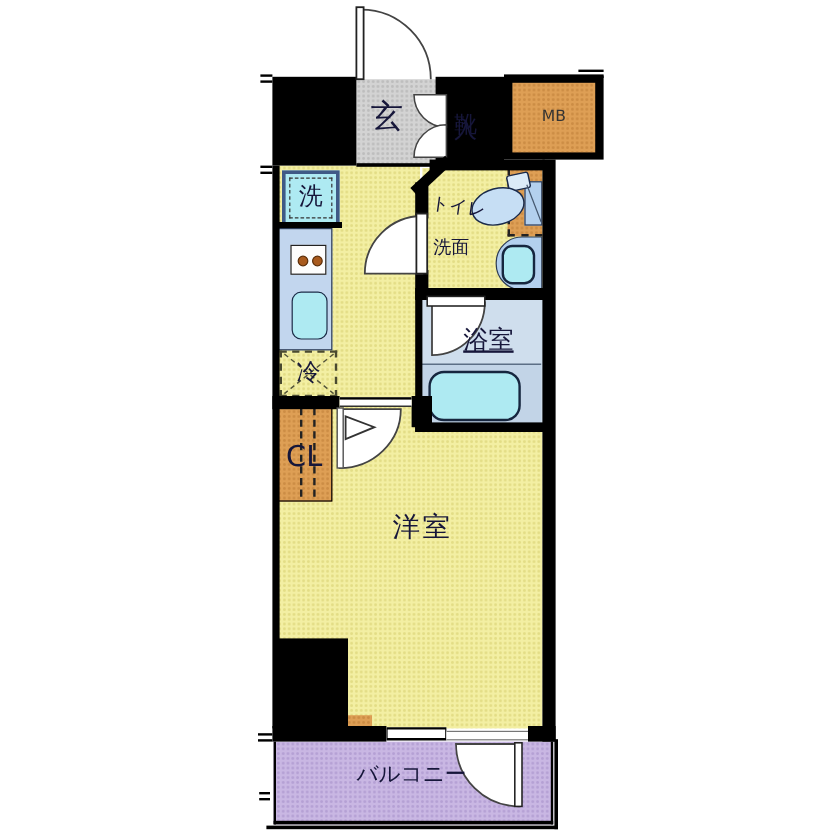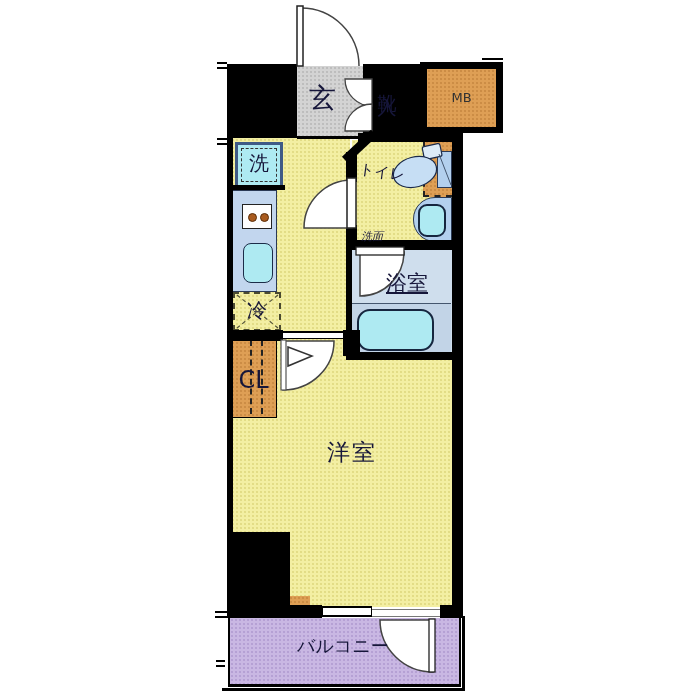--- a/index.html
+++ b/index.html
@@ -128,19 +128,19 @@
 
     <path d="M237 295 L278 328 M278 295 L237 328" stroke="#55553a" stroke-width="1.2" stroke-dasharray="4 3" fill="none"></path>
   </svg>
 
   <div class="lbl" style="left:309px;top:84px;font-size:27px;">玄</div>
   <div class="lbl" style="left:377px;top:79px;font-size:19px;writing-mode:vertical-rl;text-orientation:upright;letter-spacing:3px;">靴入</div>
   <div class="lbl" style="left:427px;top:91px;width:69px;text-align:center;font-size:13px;color:#333;">MB</div>
   <div class="lbl" style="left:235px;top:153px;width:48px;text-align:center;font-size:20px;">洗</div>
   <div class="lbl" style="left:233px;top:300px;width:48px;text-align:center;font-size:20px;">冷</div>
   <div class="lbl" style="left:359px;top:165px;font-size:15px;transform:rotate(8deg);">トイレ</div>
-  <div class="lbl" style="left:361px;top:231px;font-size:11px;font-style:italic;">洗面</div>
+  <div class="lbl" style="left:361px;top:199px;font-size:15px;">洗面</div>
   <div class="lbl" style="left:386px;top:272px;font-size:21px;text-decoration:underline;">浴室</div>
   <div class="lbl" style="left:230px;top:368px;width:47px;text-align:center;font-size:24px;">CL</div>
-  <div class="lbl" style="left:327px;top:440px;font-size:23px;letter-spacing:2px;">洋室</div>
+  <div class="lbl" style="left:327px;top:428px;font-size:23px;letter-spacing:2px;">洋室</div>
   <div class="lbl" style="left:297px;top:637px;font-size:18px;">バルコニー</div>
 
 </div>
 
 </body></html>

